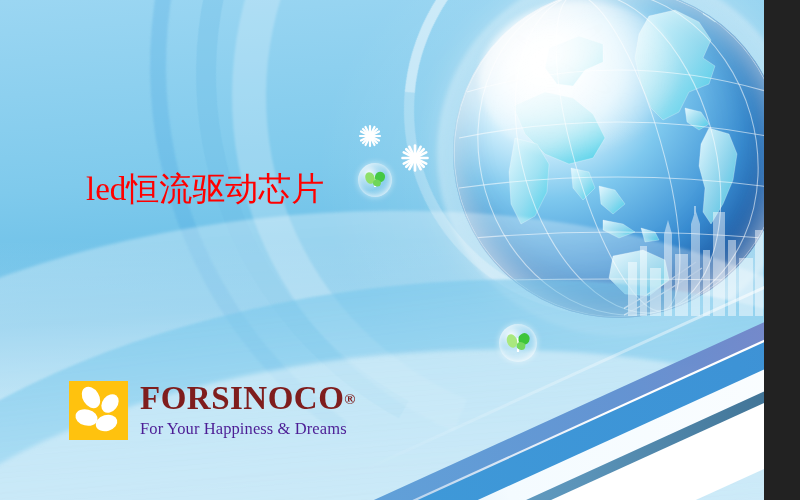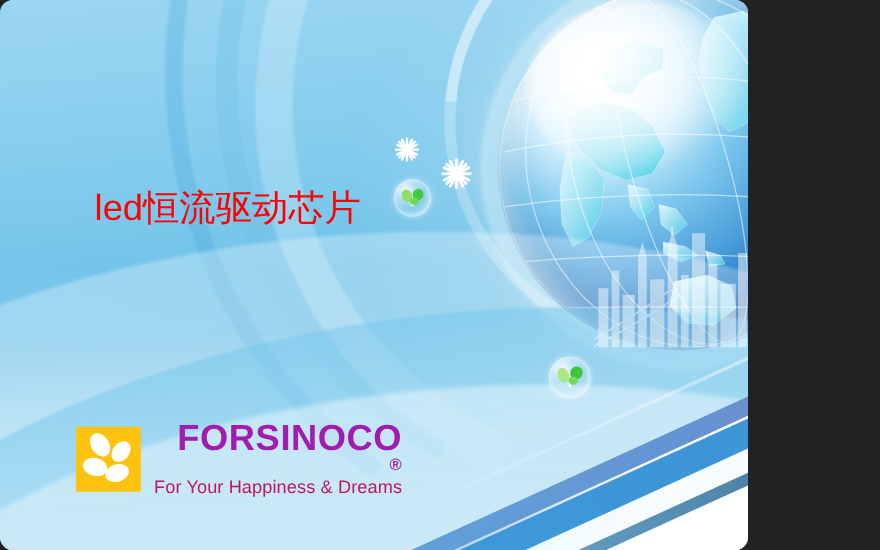--- a/index.html
+++ b/index.html
@@ -1,20 +1,19 @@
 <!DOCTYPE html>
 <html><head>
 <meta charset="utf-8">
 <style>
   html,body{margin:0;padding:0;background:#222;}
   #stage{
-    position:relative;width:680px;height:500px;overflow:hidden;
-    font-family:Liberation Sans, sans-serif;
+    position:relative;width:764px;height:500px;overflow:hidden;
+    font-family:Liberation Serif, serif;
     background:#8FD0EF;
-    border-radius:12px;
   }
   .layer{position:absolute;inset:0;}
   .bg-base{
     background:
       radial-gradient(ellipse 520px 420px at 640px 170px, rgba(255,255,255,0.30) 0%, rgba(255,255,255,0.0) 62%),
       linear-gradient(175deg,#9BD6F2 0%, #7FCAEC 34%, #64BCE6 58%, #8ED2EF 78%, #CFE9F8 100%);
   }
   .bg-left-fade{
     background:linear-gradient(180deg, rgba(150,210,240,0) 0%, rgba(150,210,240,0) 48%, rgba(210,236,250,0.85) 100%);
   }
@@ -109,24 +108,24 @@
   .headline{position:absolute;left:86px;top:166px;color:#FF0000;line-height:1.42;}
   .hl-line{font-size:33px;white-space:nowrap;}
   .hl-l1{letter-spacing:0px;}
   .hl-l2{margin-left:14px;letter-spacing:1px;}
 
   
   .logo{position:absolute;left:69px;top:381px;display:flex;align-items:center;gap:12px;}
   .logo-mark{width:59px;height:59px;background:#FFC20E;position:relative;flex:0 0 auto;}
   .logo-mark svg{position:absolute;inset:0;}
   .logo-text{display:flex;flex-direction:column;justify-content:center;}
-  .logo-name{font-size:33px;font-weight:bold;color:#a21caf;letter-spacing:0.5px;
-    line-height:1;display:flex;align-items:flex-end;flex-direction:column;}
+  .logo-name{font-size:33px;font-weight:bold;color:#7f1d1d;letter-spacing:0.5px;
+    line-height:1;display:flex;align-items:center;}
   .logo-reg{font-size:15px;line-height:1;margin-top:1px;}
-  .logo-tag{font-size:16.5px;color:#be185d;letter-spacing:0.1px;margin-top:4px;}
+  .logo-tag{font-size:16.5px;color:#4c1d95;letter-spacing:0.1px;margin-top:4px;}
 </style>
 </head>
 <body>
 
 <div id="stage">
 
   <div class="layer bg-base"></div>
   <div class="layer bg-left-fade"></div>
 
   <div class="swirl sw4"></div>

